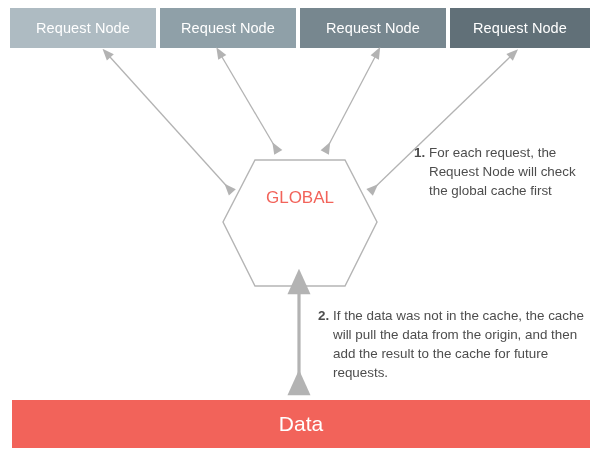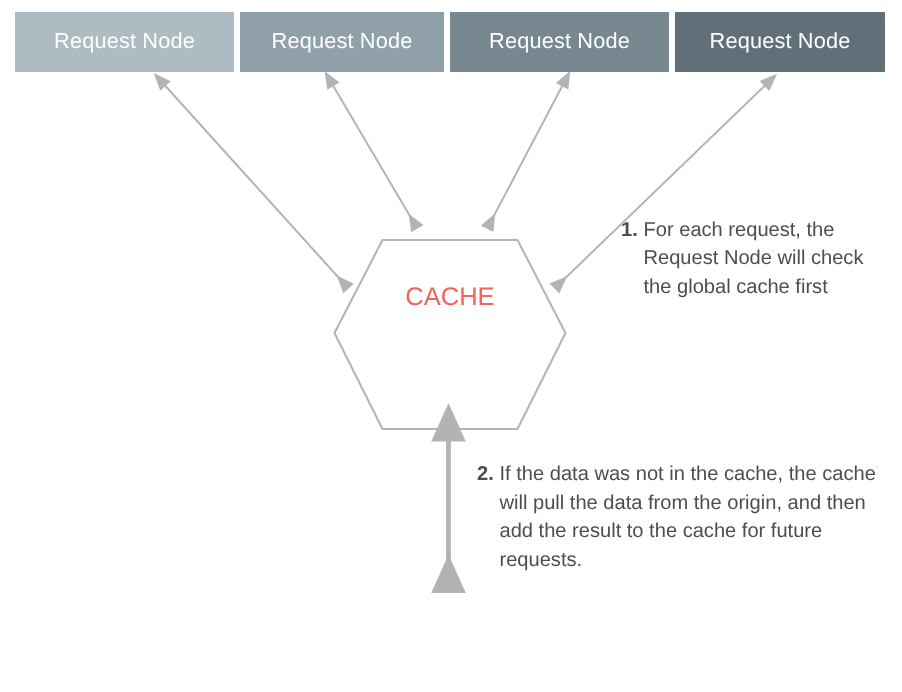--- a/index.html
+++ b/index.html
@@ -122,27 +122,30 @@
     <line x1="222" y1="57" x2="278" y2="152" stroke="#b3b3b3" stroke-width="1.3" marker-start="url(#ah)" marker-end="url(#ah)"></line>
 
     <line x1="375" y1="57" x2="325" y2="152" stroke="#b3b3b3" stroke-width="1.3" marker-start="url(#ah)" marker-end="url(#ah)"></line>
 
     <line x1="510" y1="57" x2="370" y2="192" stroke="#b3b3b3" stroke-width="1.3" marker-start="url(#ah)" marker-end="url(#ah)"></line>
 
     <line x1="299" y1="293" x2="299" y2="394" stroke="#b3b3b3" stroke-width="3.2" marker-start="url(#ahv)" marker-end="url(#ahv)"></line>
   </svg>
 
   <div class="hex-label">
-    <div>CACHE</div>
+    <div>GLOBAL</div>
   </div>
 
   <div class="callout" id="callout-1">
     <span class="num">1.</span>
     <span class="body">For each request, the Request Node will check the global cache first</span>
   </div>
 
   <div class="callout" id="callout-2">
     <span class="num">2.</span>
     <span class="body">If the data was not in the cache, the cache will pull the data from the origin, and then add the result to the cache for future requests.</span>
   </div>
 
+  <div id="data-bar">
+    <span>Data</span>
+  </div>
 
 </div>
 
 </body></html>

